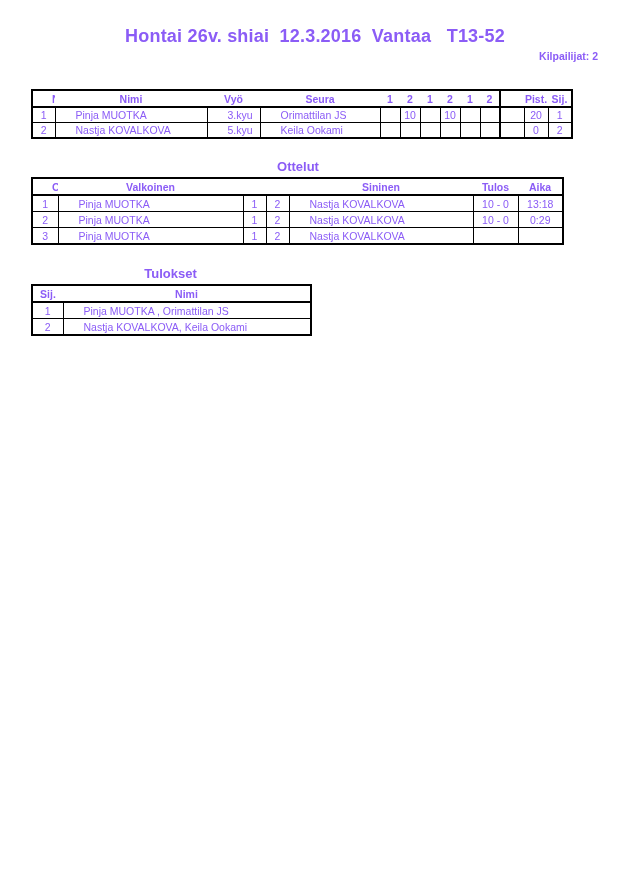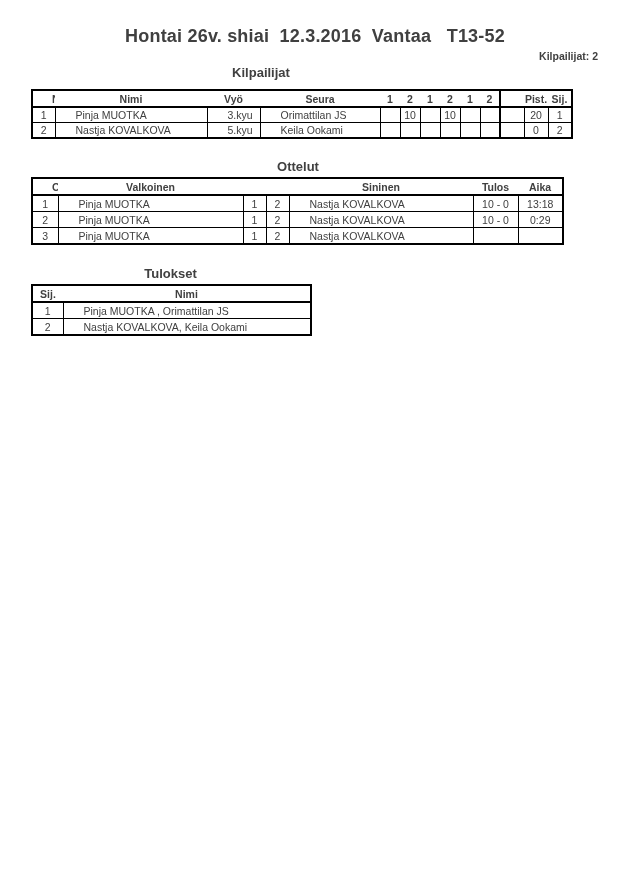--- a/index.html
+++ b/index.html
@@ -1,21 +1,21 @@
 <!DOCTYPE html>
 <html><head>
 <meta charset="utf-8">
 <style>
   html, body { margin: 0; padding: 0; background: #ffffff; }
   .page {
     position: relative;
     width: 630px;
     height: 891px;
     background: #ffffff;
-    color: #404040;
+    color: #8b5cf6;
     font-family: "Liberation Sans", sans-serif;
     overflow: hidden;
   }
   .title {
     position: absolute;
     top: 26px;
     left: 0;
     width: 630px;
     text-align: center;
     font-size: 18px;
@@ -79,21 +79,20 @@
   .thick-left { border-left: 2px solid #000000 !important; padding-left: 40px; }
 </style>
 </head>
 <body>
 
 <div class="page">
 
   <div class="title">Hontai 26v. shiai  12.3.2016  Vantaa   T13-52</div>
   <div class="count">Kilpailijat: 2</div>
 
-  <div class="section-heading" id="kilpailijat-heading">Kilpailijat</div>
 
   <table id="t-kilpailijat">
     <colgroup>
       <col style="width:23px">
         <col style="width:152px">
         <col style="width:53px">
         <col style="width:120px">
       <col style="width:20px">
         <col style="width:20px">
         <col style="width:20px">

